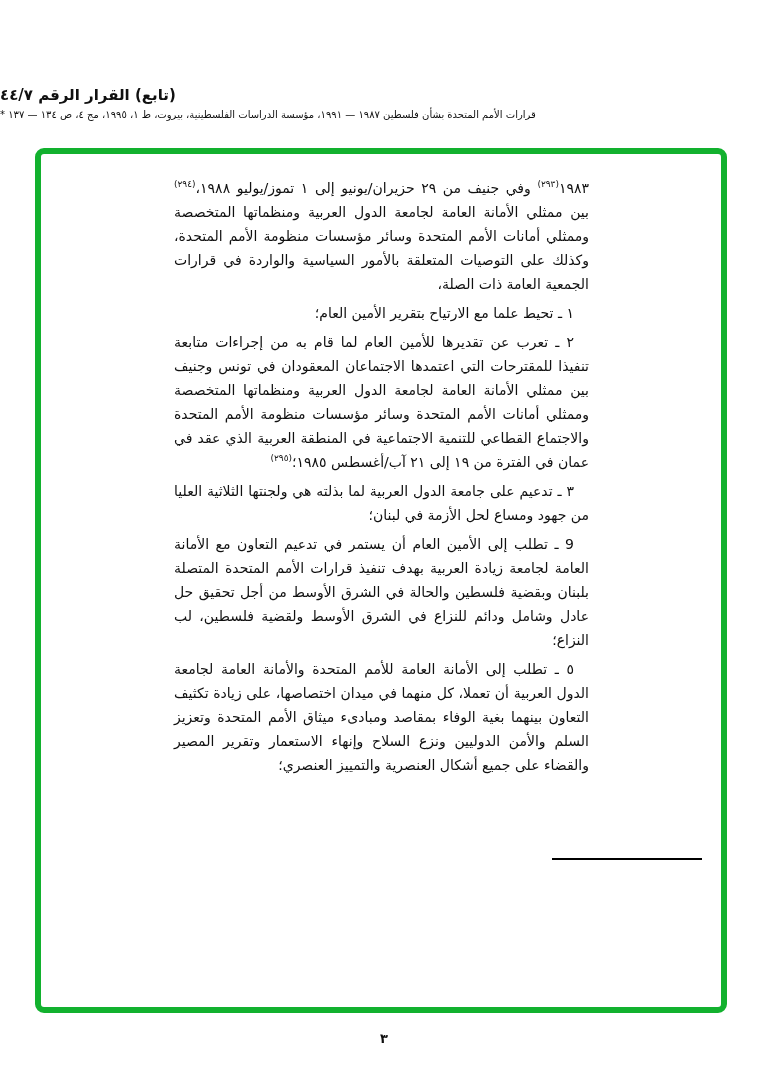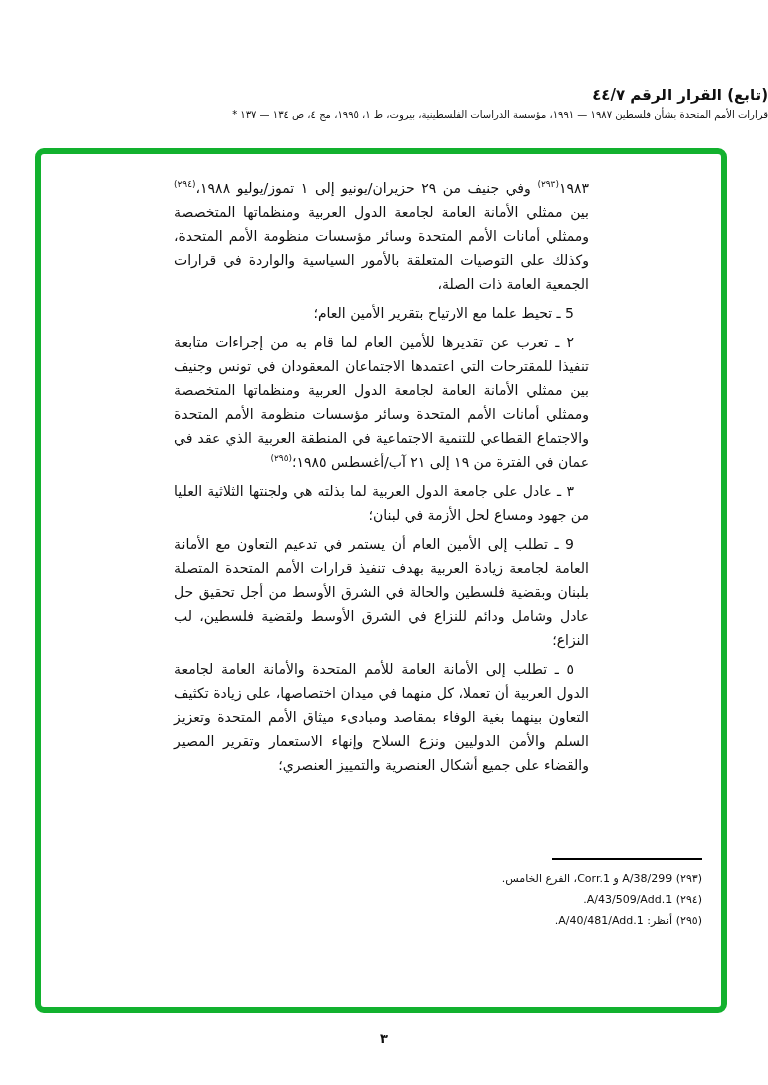--- a/index.html
+++ b/index.html
@@ -6,21 +6,21 @@
   .page{
     position:relative;
     width:768px;height:1085px;
     background:#ffffff;
     font-family:"DejaVu Sans",sans-serif;
     color:#101010;
     overflow:hidden;
   }
   .header{
     position:absolute;top:86px;left:0;right:0;
-    text-align:right;
+    text-align:left;
     direction:rtl;
   }
   .doc-title{
     font-size:15px;font-weight:bold;
     letter-spacing:0;
   }
   .doc-source{
     margin-top:5px;
     font-size:10px;font-weight:normal;
     white-space:nowrap;
@@ -79,31 +79,26 @@
 
   <div class="header">
     <div class="doc-title">(تابع) القرار الرقم ٤٤/٧</div>
     <div class="doc-source">قرارات الأمم المتحدة بشأن فلسطين ١٩٨٧ — ١٩٩١، مؤسسة الدراسات الفلسطينية، بيروت، ط ١، ١٩٩٥، مج ٤، ص ١٣٤ — ١٣٧ *</div>
   </div>
 
   <div class="page-frame" style="border-color: rgb(18, 177, 46);"></div>
 
   <div class="content">
       <p class="para"><span>١٩٨٣</span><sup>(٢٩٣)</sup><span> وفي جنيف من ٢٩ حزيران/يونيو إلى ١ تموز/يوليو ١٩٨٨،</span><sup>(٢٩٤)</sup><span> بين ممثلي الأمانة العامة لجامعة الدول العربية ومنظماتها المتخصصة وممثلي أمانات الأمم المتحدة وسائر مؤسسات منظومة الأمم المتحدة، وكذلك على التوصيات المتعلقة بالأمور السياسية والواردة في قرارات الجمعية العامة ذات الصلة،</span></p>
-      <p class="para indent"><span>5 ـ </span><span class="bold">تحيط علما مع الارتياح</span><span> بتقرير الأمين العام؛</span></p>
+      <p class="para indent"><span>١ ـ </span><span class="bold">تحيط علما مع الارتياح</span><span> بتقرير الأمين العام؛</span></p>
       <p class="para indent"><span>٢ ـ </span><span class="bold">تعرب عن تقديرها</span><span> للأمين العام لما قام به من إجراءات متابعة تنفيذا للمقترحات التي اعتمدها الاجتماعان المعقودان في تونس وجنيف بين ممثلي الأمانة العامة لجامعة الدول العربية ومنظماتها المتخصصة وممثلي أمانات الأمم المتحدة وسائر مؤسسات منظومة الأمم المتحدة والاجتماع القطاعي للتنمية الاجتماعية في المنطقة العربية الذي عقد في عمان في الفترة من ١٩ إلى ٢١ آب/أغسطس ١٩٨٥؛</span><sup>(٢٩٥)</sup></p>
-      <p class="para indent"><span>٣ ـ </span><span class="bold">عادل</span><span> على جامعة الدول العربية لما بذلته هي ولجنتها الثلاثية العليا من جهود ومساع لحل الأزمة في لبنان؛</span></p>
+      <p class="para indent"><span>٣ ـ </span><span class="bold">تدعيم</span><span> على جامعة الدول العربية لما بذلته هي ولجنتها الثلاثية العليا من جهود ومساع لحل الأزمة في لبنان؛</span></p>
       <p class="para indent"><span>9 ـ </span><span class="bold">تطلب</span><span> إلى الأمين العام أن يستمر في تدعيم التعاون مع الأمانة العامة لجامعة زيادة العربية بهدف تنفيذ قرارات الأمم المتحدة المتصلة بلبنان وبقضية فلسطين والحالة في الشرق الأوسط من أجل تحقيق حل عادل وشامل ودائم للنزاع في الشرق الأوسط ولقضية فلسطين، لب النزاع؛</span></p>
       <p class="para indent"><span>٥ ـ </span><span class="bold">تطلب</span><span> إلى الأمانة العامة للأمم المتحدة والأمانة العامة لجامعة الدول العربية أن تعملا، كل منهما في ميدان اختصاصها، على زيادة تكثيف التعاون بينهما بغية الوفاء بمقاصد ومبادىء ميثاق الأمم المتحدة وتعزيز السلم والأمن الدوليين ونزع السلاح وإنهاء الاستعمار وتقرير المصير والقضاء على جميع أشكال العنصرية والتمييز العنصري؛</span></p>
     </div>
 
   <div class="footnotes">
     <div class="fn-separator"></div>
-    <div>
-        <p class="footnote-line">(٢٩٣) A/38/299 و Corr.1، الفرع الخامس.</p>
-        <p class="footnote-line">(٢٩٤) A/43/509/Add.1.</p>
-        <p class="footnote-line">(٢٩٥) أنظر: A/40/481/Add.1.</p>
-      </div>
   </div>
 
   <div class="page-number">٣</div>
 
 </div>
 
 </body></html>

